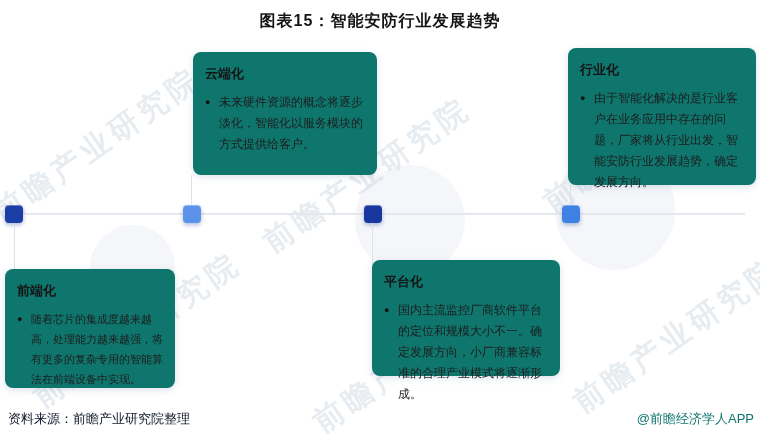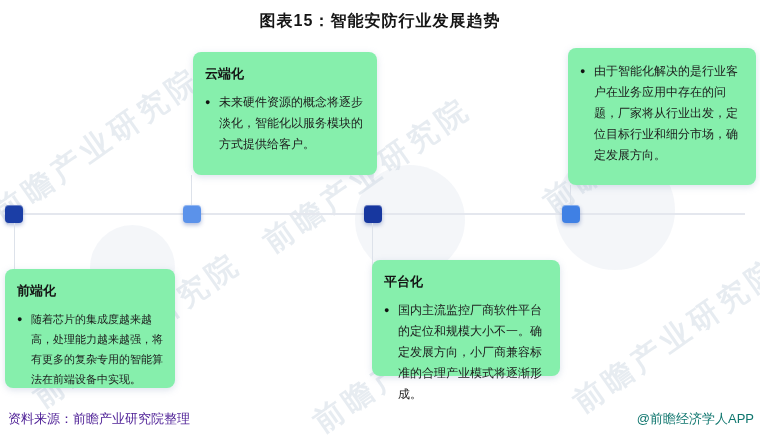--- a/index.html
+++ b/index.html
@@ -19,29 +19,29 @@
   .wm-circle{position:absolute;border-radius:50%;background:rgba(203,213,226,0.22);pointer-events:none;}
   
   .tl-line{position:absolute;left:12px;top:213px;width:733px;height:2px;background:#e4e7ee;}
   .marker{
     position:absolute;top:205px;width:18px;height:18px;border-radius:4px;
     background:#1b3ea6;box-shadow:0 2px 4px rgba(30,60,150,0.35), inset 0 1px 0 rgba(255,255,255,0.35);
   }
   .connector{position:absolute;width:1px;background:#dde2ea;}
   
   .card{
-    position:absolute;background:#86efac;border-radius:8px;box-sizing:border-box;
+    position:absolute;background:#0f766e;border-radius:8px;box-sizing:border-box;
     padding:13px 10px 12px 12px;box-shadow:0 2px 7px rgba(130,150,185,0.28);
   }
   .card-title{font-size:13px;font-weight:bold;color:#141414;margin-bottom:9px;}
   .card-body{display:flex;font-size:12px;line-height:21px;color:#1c1c1c;}
   .card-body .bullet{flex:0 0 14px;font-size:9px;line-height:21px;color:#111;}
   .card-qdh .card-body{font-size:11px;line-height:20px;}
   
-  .src-note{position:absolute;left:8px;top:410px;font-size:13px;color:#4c1d95;}
+  .src-note{position:absolute;left:8px;top:410px;font-size:13px;color:#0f172a;}
   .credit{position:absolute;right:6px;top:410px;font-size:13px;color:#0f766e;}
 </style>
 </head>
 <body>
 
 <div class="stage">
 
   <span class="wm" style="left:-25px;top:125px;">前瞻产业研究院</span>
   <span class="wm" style="left:245px;top:155px;">前瞻产业研究院</span>
   <span class="wm" style="left:525px;top:115px;">前瞻产业研究院</span>
@@ -82,22 +82,23 @@
     <div class="card-title">平台化</div>
     <div class="card-body">
       <span class="bullet">●</span>
       <span>国内主流监控厂商软件平台的定位和规模大小不一。确定发展方向，小厂商兼容标准的合理产业模式将逐渐形成。</span>
     </div>
   </div>
 
   <div class="marker" style="left: 562px; background: rgb(63, 128, 228);"></div>
   <div class="connector" style="left:570px;top:185px;height:20px;"></div>
   <div class="card" style="left:568px;top:48px;width:188px;height:137px;">
+    <div class="card-title">行业化</div>
     <div class="card-body">
       <span class="bullet">●</span>
-      <span>由于智能化解决的是行业客户在业务应用中存在的问题，厂家将从行业出发，定位目标行业和细分市场，确定发展方向。</span>
+      <span>由于智能化解决的是行业客户在业务应用中存在的问题，厂家将从行业出发，智能安防行业发展趋势，确定发展方向。</span>
     </div>
   </div>
 
   <div class="src-note">资料来源：前瞻产业研究院整理</div>
   <div class="credit">@前瞻经济学人APP</div>
 
 </div>
 
 </body></html>

